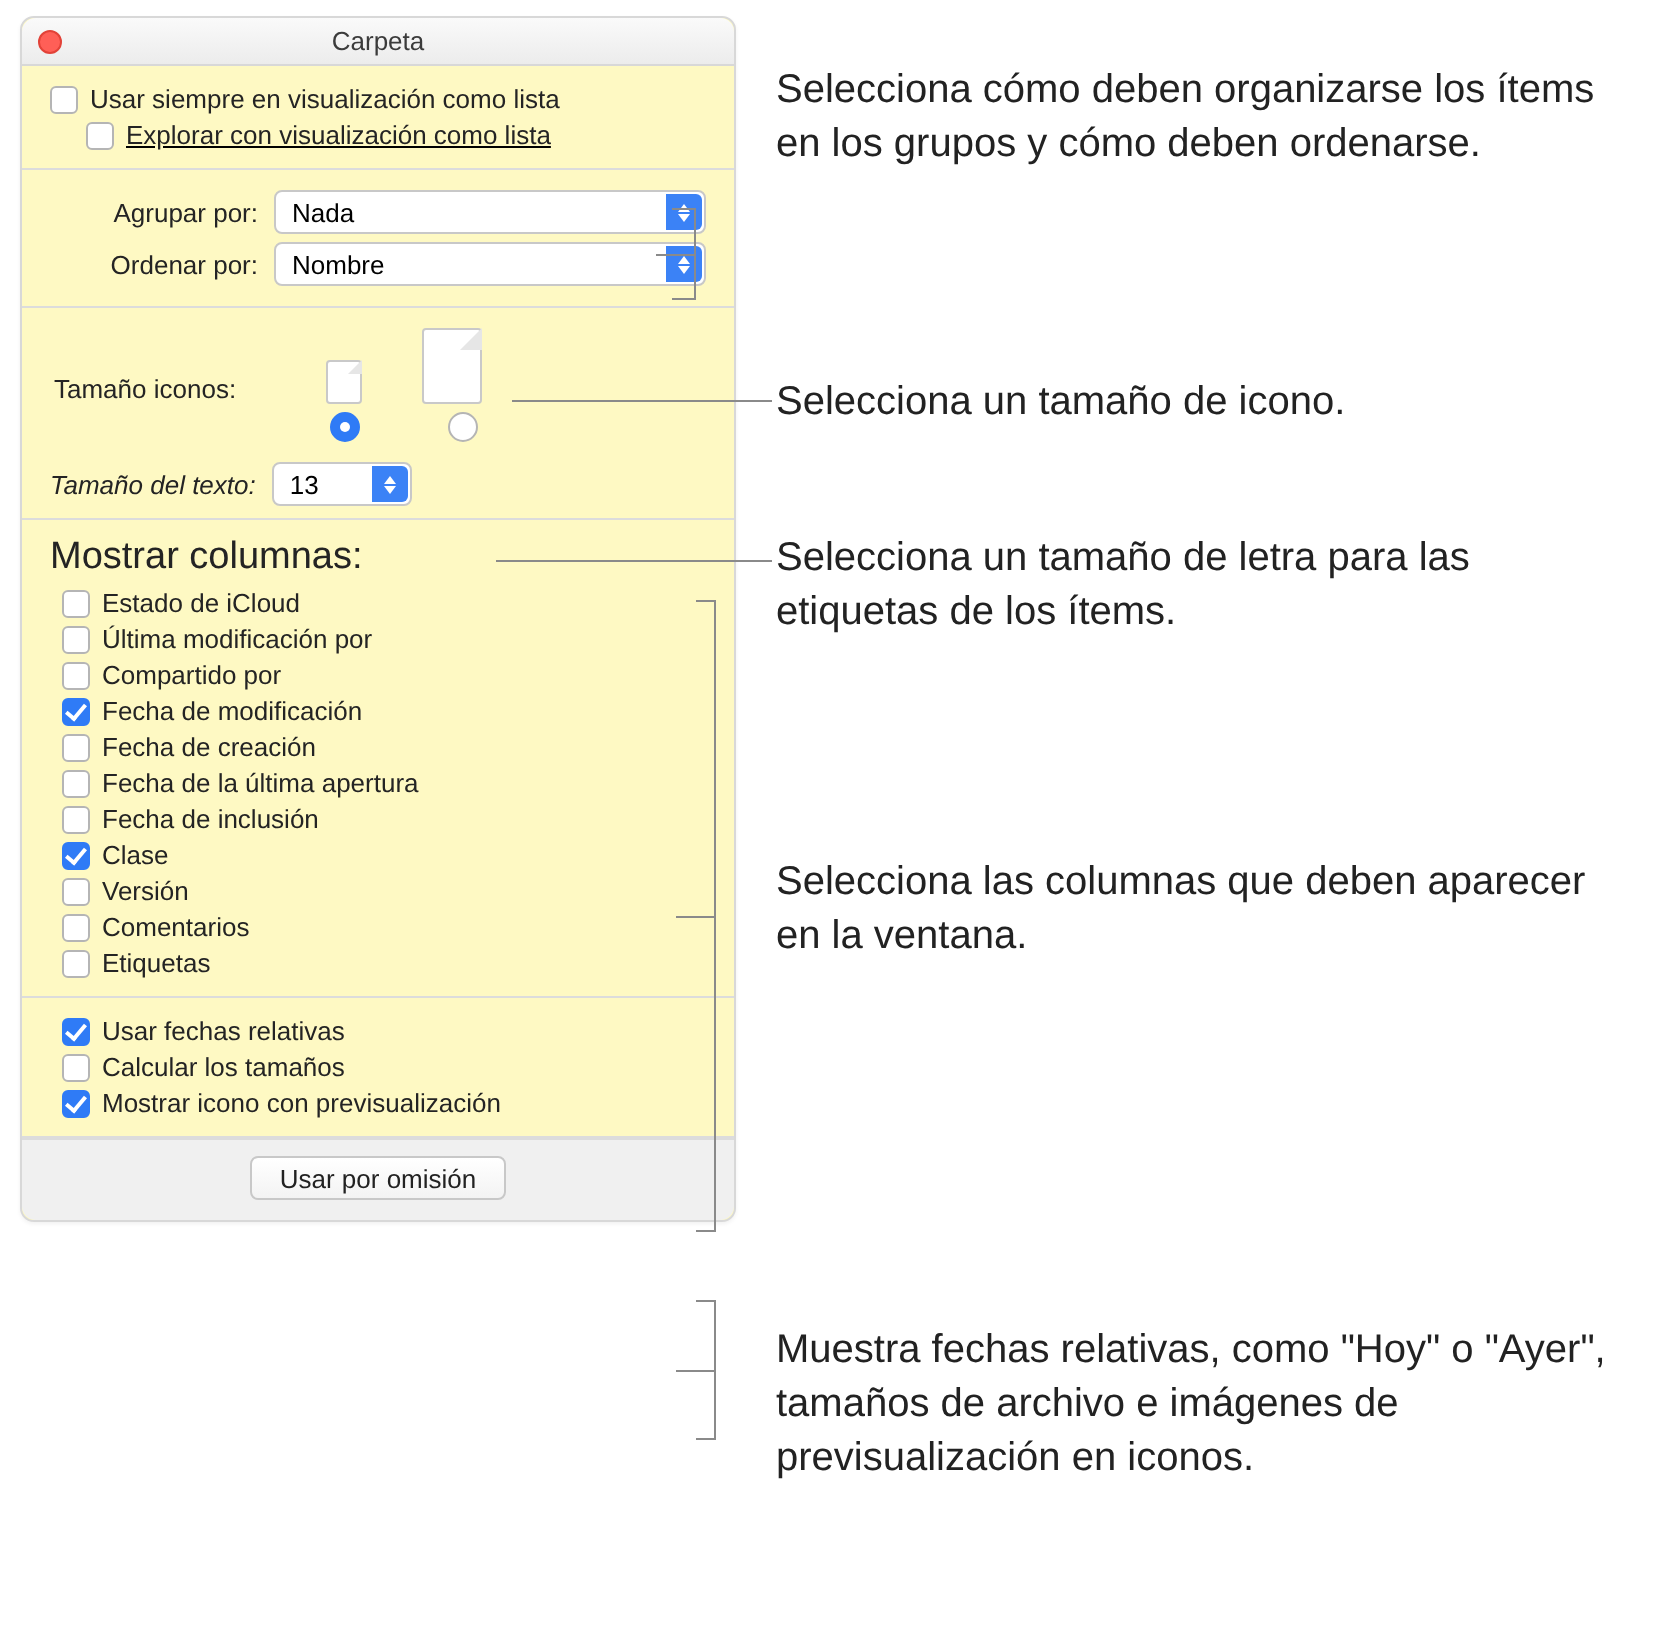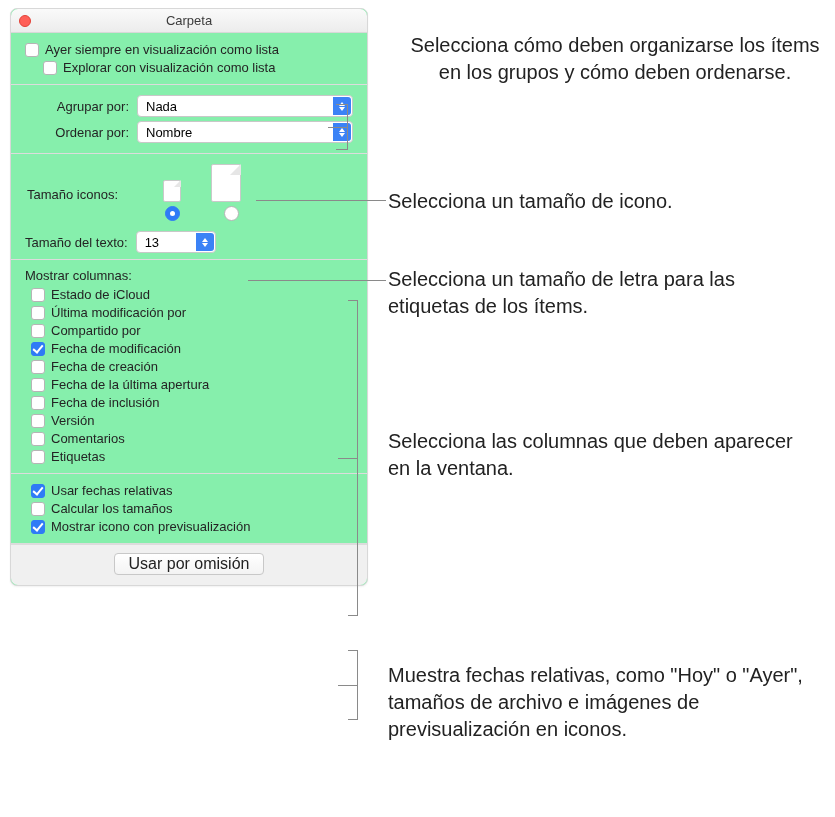--- a/index.html
+++ b/index.html
@@ -11,21 +11,21 @@
     height: 817px;
     position: relative;
   }
   .panel {
     position: absolute;
     left: 10px;
     top: 8px;
     width: 358px;
     border: 1px solid #d8d8d8;
     border-radius: 7px;
-    background: #86efac;
+    background: #fef9c3;
     box-shadow: 0 1px 2px rgba(0,0,0,0.06);
   }
   .titlebar {
     position: relative;
     height: 24px;
     border-bottom: 1px solid #d8d8d8;
     text-align: center;
     line-height: 24px;
     font-size: 13px;
     color: #3b3b3b;
@@ -39,21 +39,21 @@
     border-radius: 50%;
     background: #ff5f57;
     border: 0.5px solid #e24238;
   }
   .section {
     padding: 6px 14px;
     border-bottom: 1px solid #dcdcdc;
   }
   .section:last-of-type { border-bottom: none; }
   .row { display: flex; align-items: center; gap: 6px; margin: 3px 0; }
-  .row.indent { padding-left: 18px; }
+  .row.indent { padding-left: 18px; text-decoration: underline; }
   .cb {
     appearance: none;
     width: 14px; height: 14px;
     border: 1px solid #b5b5b5;
     border-radius: 3px;
     background: #fff;
     position: relative;
     flex-shrink: 0;
   }
   .cb:checked {
@@ -99,21 +99,21 @@
   }
   .select .arrows::before,
   .select .arrows::after {
     content: "";
     width: 0; height: 0;
     border-left: 3px solid transparent;
     border-right: 3px solid transparent;
   }
   .select .arrows::before { border-bottom: 4px solid #fff; }
   .select .arrows::after { border-top: 4px solid #fff; }
-  .select.small { flex: none; width: 80px; }
+  .select.small { flex: none; width: 70px; }
   .icon-size-block { padding: 4px 0 2px 0; }
   .icon-size-top { display: flex; align-items: flex-end; }
   .icon-sz-label { width: 138px; padding-right: 6px; text-align: left; font-size:13px; color:#242424; padding-left:2px;}
   .icon-samples { display: flex; align-items: flex-end; gap: 30px; }
   .doc-icon {
     background: #fff;
     border: 1px solid #c9c9c9;
     border-radius: 2px;
     position: relative;
   }
@@ -134,36 +134,36 @@
     border: 1px solid #b5b5b5;
     background: #fff;
     position: relative;
   }
   .radio:checked { border-color:#2f7bf6; background:#2f7bf6;}
   .radio:checked::after{
     content:""; position:absolute; left:4px; top:4px;
     width:5px; height:5px; background:#fff; border-radius:50%;
   }
   .text-size-row { display:flex; align-items:center; margin-top:8px; gap:8px;}
-  .text-size-row .lbl{ font-size:13px; color:#242424;}
-  .col-header { font-size:13px; color:#242424; margin:2px 0 4px 0;}
+  .text-size-row .lbl{ font-size:13px; color:#242424;font-style:italic;}
+  .col-header { font-size:19px; color:#242424; margin:2px 0 4px 0;}
   .col-list .row{ margin:3px 0; padding-left:6px;align-items:center;}
   .bottom-options .row{ margin:3px 0; padding-left:6px;}
   .footer {
     padding: 8px 0 10px 0;
     display:flex; justify-content:center;
     border-top:1px solid #dcdcdc;
     background:#f0f0f0;
     border-radius:0 0 7px 7px;
   }
   .btn {
     height:22px; padding:3px 14px;
     border:1px solid #c8c8c8; border-radius:4px;
     background:linear-gradient(#fff,#f3f3f3);
-    font-size:16px; color:#222;
+    font-size:13px; color:#222;
     display:flex; align-items:center;
   }
   
   .callouts{ position:absolute; left:368px; top:0; width:460px; height:817px;}
   .callout-text{
     position:absolute; font-size:20px; line-height:1.35; color:#222;
   }
   .lead{
     position:absolute; border-top:1px solid #8a8a8a;
   }
@@ -180,21 +180,21 @@
 
 <div class="panel">
   <div class="titlebar">
     <div class="close-dot"></div>
     <span>Carpeta</span>
   </div>
 
   <div class="section">
     <div class="row">
       <input type="checkbox" class="cb" style="">
-      <span class="label-inline">Ayer siempre en visualización como lista</span>
+      <span class="label-inline">Usar siempre en visualización como lista</span>
     </div>
     <div class="row indent">
       <input type="checkbox" class="cb" disabled="" style="">
       <span class="label-inline disabled-text">Explorar con visualización como lista</span>
     </div>
   </div>
 
   <div class="section">
     <div class="form-row">
       <div class="form-label">Agrupar por:</div>
@@ -260,20 +260,24 @@
         </div>
         <div class="row">
           <input type="checkbox" class="cb" style="">
           <span class="label-inline">Fecha de la última apertura</span>
         </div>
         <div class="row">
           <input type="checkbox" class="cb" style="">
           <span class="label-inline">Fecha de inclusión</span>
         </div>
         <div class="row">
+          <input type="checkbox" class="cb" checked="" style="">
+          <span class="label-inline">Clase</span>
+        </div>
+        <div class="row">
           <input type="checkbox" class="cb" style="">
           <span class="label-inline">Versión</span>
         </div>
         <div class="row">
           <input type="checkbox" class="cb" style="">
           <span class="label-inline">Comentarios</span>
         </div>
         <div class="row">
           <input type="checkbox" class="cb" style="">
           <span class="label-inline">Etiquetas</span>
@@ -301,21 +305,21 @@
   <div class="footer">
     <div class="btn">
       <span>Usar por omisión</span>
     </div>
   </div>
 </div>
 
 <div class="callouts">
 
   <div class="bracket" style="left:-32px; top:104px; height:46px; width:12px;"></div>
-  <div class="callout-text" style="left:32px; top:32px; width:430px;text-align:center;">Selecciona cómo deben organizarse los ítems en los grupos y cómo deben ordenarse.</div>
+  <div class="callout-text" style="left:20px; top:32px; width:430px;">Selecciona cómo deben organizarse los ítems en los grupos y cómo deben ordenarse.</div>
 
   <div class="lead" style="left:-112px; top:200px; width:130px;"></div>
   <div class="callout-text" style="left:20px; top:188px; width:420px;">Selecciona un tamaño de icono.</div>
 
   <div class="lead" style="left:-120px; top:280px; width:138px;"></div>
   <div class="callout-text" style="left:20px; top:266px; width:430px;">Selecciona un tamaño de letra para las etiquetas de los ítems.</div>
 
   <div class="bracket" style="left:-20px; top:300px; height:316px; width:10px;"></div>
   <div class="callout-text" style="left:20px; top:428px; width:430px;">Selecciona las columnas que deben aparecer en la ventana.</div>
 

